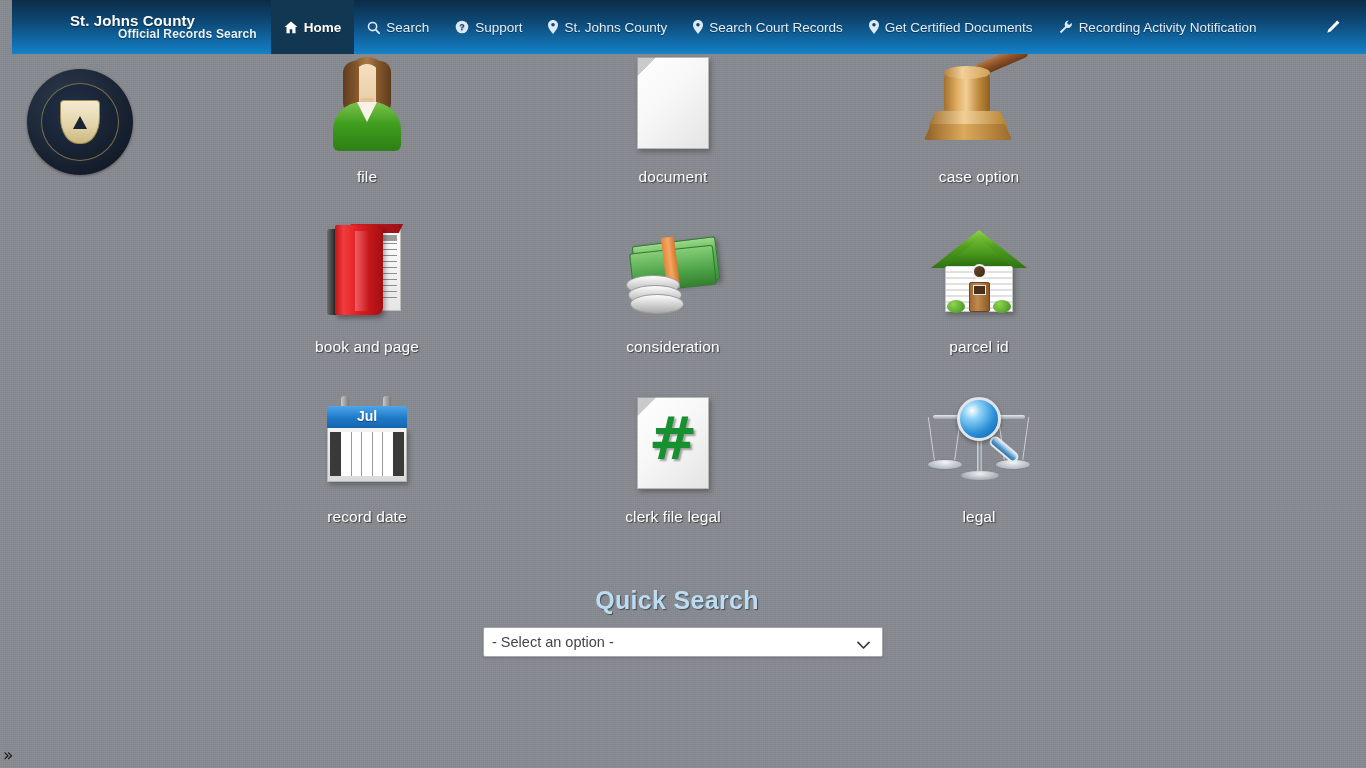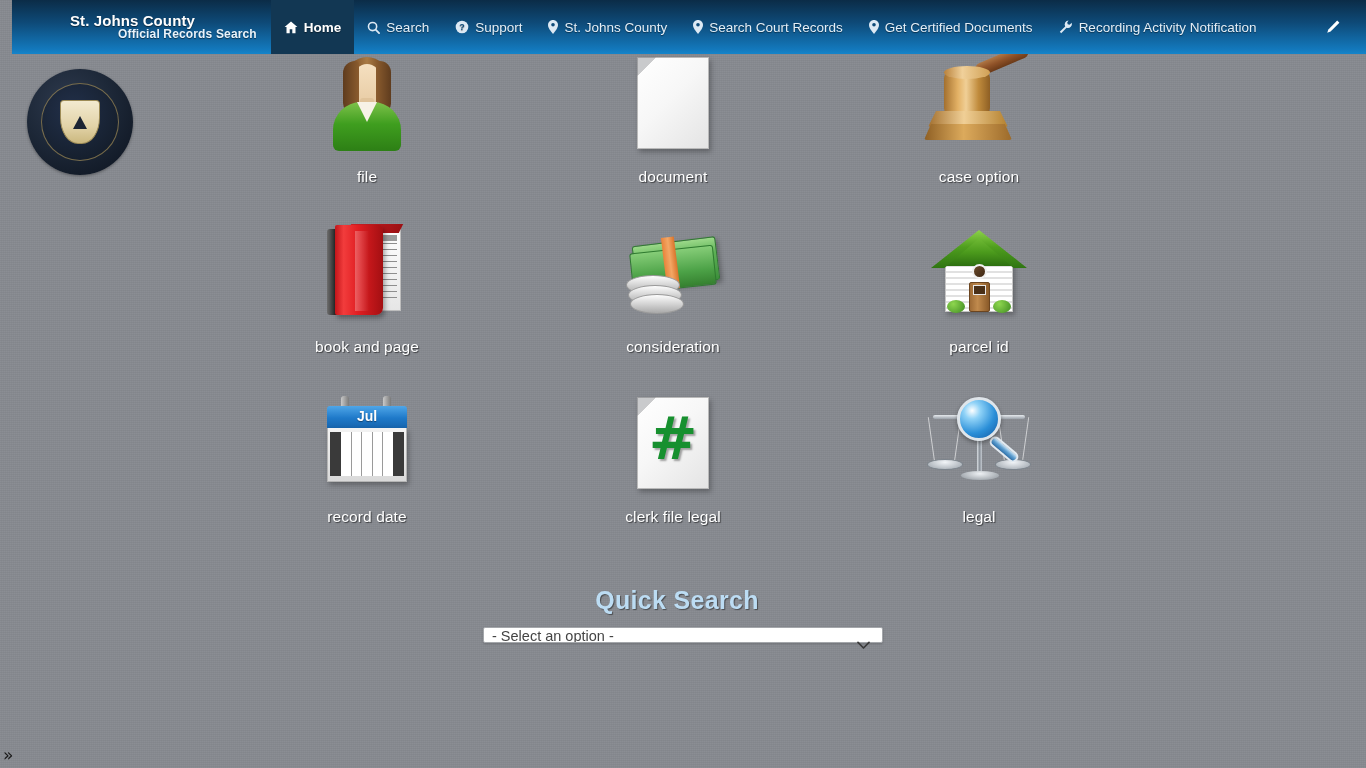--- a/index.html
+++ b/index.html
@@ -413,21 +413,21 @@
     position: absolute; left: 0; top: 586px; width: 1366px;
     text-align: center;
   }
   .qs-title {
     color: #bcdcf3; font-size: 25px; font-weight: bold;
     letter-spacing: .3px;
     text-shadow: 1px 1px 1px rgba(0,0,0,.45);
     margin: 0 12px 12px 0;
   }
   .qs-select {
-    width: 400px; height: 16px;
+    width: 400px; height: 30px;
     font-family: "Liberation Sans", sans-serif;
     font-size: 14.5px; color: #444;
     background: #ffffff;
     border: 1px solid #a4a7ab;
     border-radius: 2px;
     padding: 0 8px;
     appearance: none; -webkit-appearance: none;
     text-align: left;
     box-shadow: 0 1px 2px rgba(0,0,0,.18);
   }

